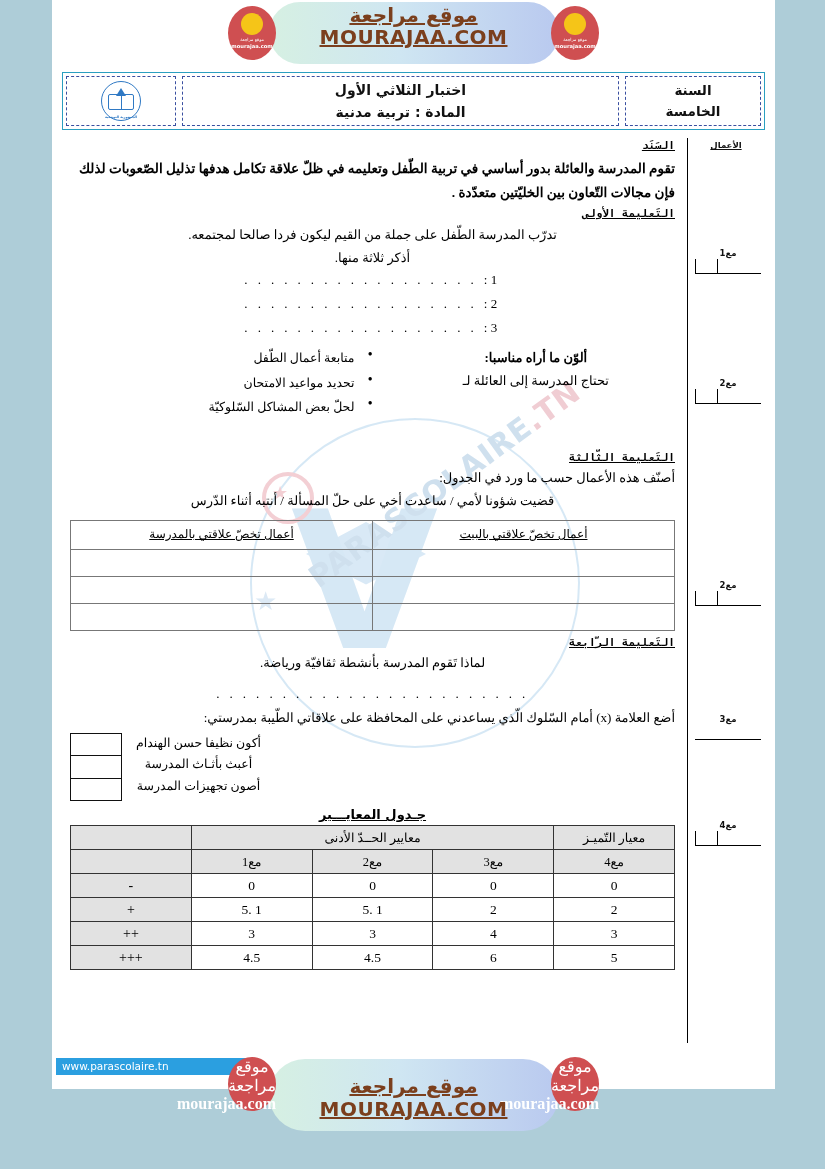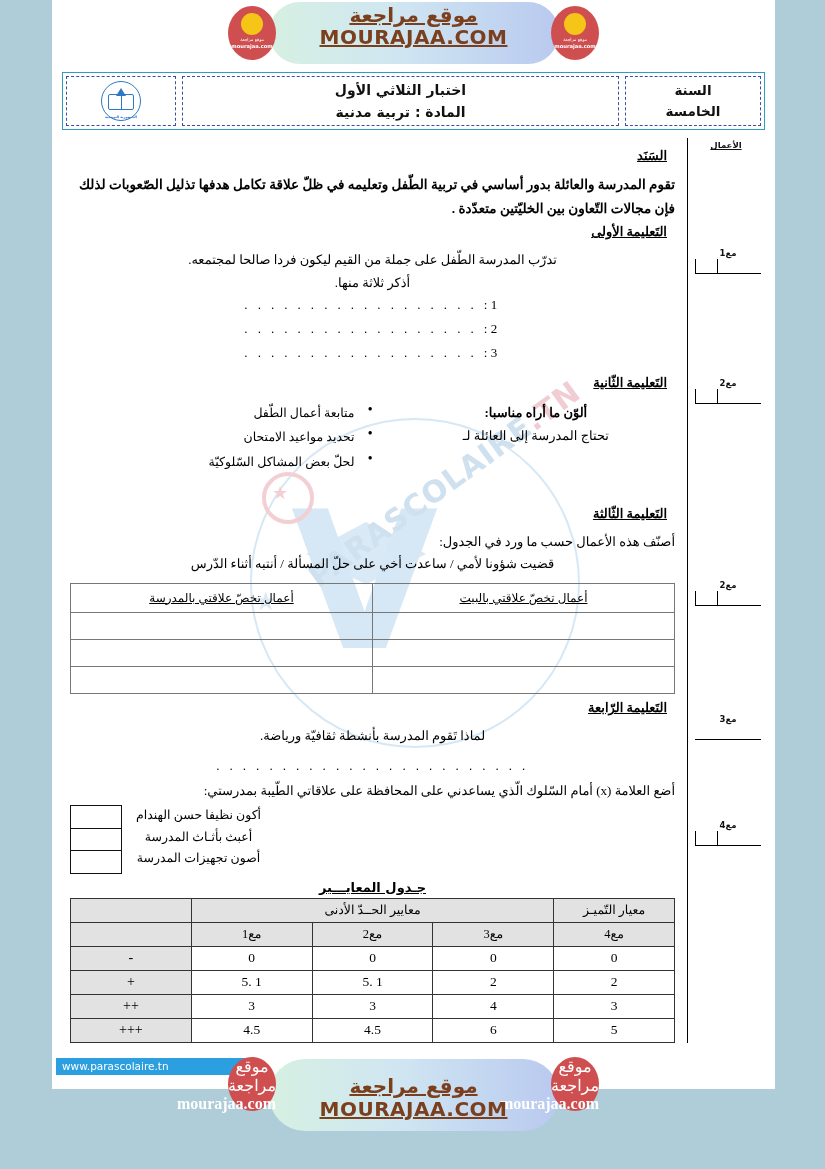--- a/index.html
+++ b/index.html
@@ -130,22 +130,22 @@
   .mk .boxes{display:flex;height:14px;border-bottom:1.4px solid #000;}
   .mk .boxes i{flex:1;border-left:1.2px solid #000;}
   .mk .boxes i:first-child{border-left:none;}
   .mk.solo .boxes i{border-left:none;}
 
   .content{
     position:absolute;right:78px;left:0;top:0;padding:0 12px 0 8px;
     box-sizing:border-box;text-align:right;color:#000;
   }
   .u-title{
-    font-size:13px;font-weight:bold;text-decoration:underline;
-    font-family:Liberation Serif, serif;margin:8px;line-height:1.5;
+    font-size:11px;font-weight:bold;text-decoration:underline;
+    font-family:Liberation Mono, monospace;margin:0;line-height:1.5;
   }
   .para{font-size:13.5px;line-height:1.62;font-weight:bold;margin:3px 0 0 0;}
   .plain{font-size:13px;line-height:1.6;margin:2px 0 0 0;}
   .center-ish{text-align:center;}
   .ans-line{
     font-size:13px;line-height:1.85;margin:0;text-align:center;
     letter-spacing:.5px;
   }
   .dots{letter-spacing:3.4px;}
 
@@ -336,21 +336,20 @@
       <p class="para">تقوم المدرسة والعائلة بدور أساسي  في تربية الطّفل وتعليمه في ظلّ علاقة تكامل هدفها تذليل الصّعوبات لذلك</p>
       <p class="para">فإن مجالات التّعاون بين الخليّتين متعدّدة .</p>
 
       <div class="u-title" style="margin-top:2px;">التَعليمة الأولى</div>
       <p class="plain center-ish">تدرّب المدرسة الطّفل على جملة من القيم ليكون فردا صالحا لمجتمعه.</p>
       <p class="plain center-ish">أذكر ثلاثة منها.</p>
       <p class="ans-line dots">1: . . . . . . . . . . . . . . . . . .</p>
       <p class="ans-line dots">2: . . . . . . . . . . . . . . . . . .</p>
       <p class="ans-line dots">3: . . . . . . . . . . . . . . . . . .</p>
 
-      <div class="u-title">التَعليمة الثّانية</div>
       <div class="two-col">
         <div class="col-right">
           <p class="plain" style="font-weight:bold;">ألوّن ما أراه مناسبا:</p>
           <p class="plain">تحتاج المدرسة إلى العائلة لـ</p>
         </div>
         <div class="col-left">
           <ul class="bullets">
             <li>متابعة أعمال الطّفل</li>
             <li>تحديد مواعيد الامتحان</li>
             <li>لحلّ بعض المشاكل السّلوكيّة</li>

